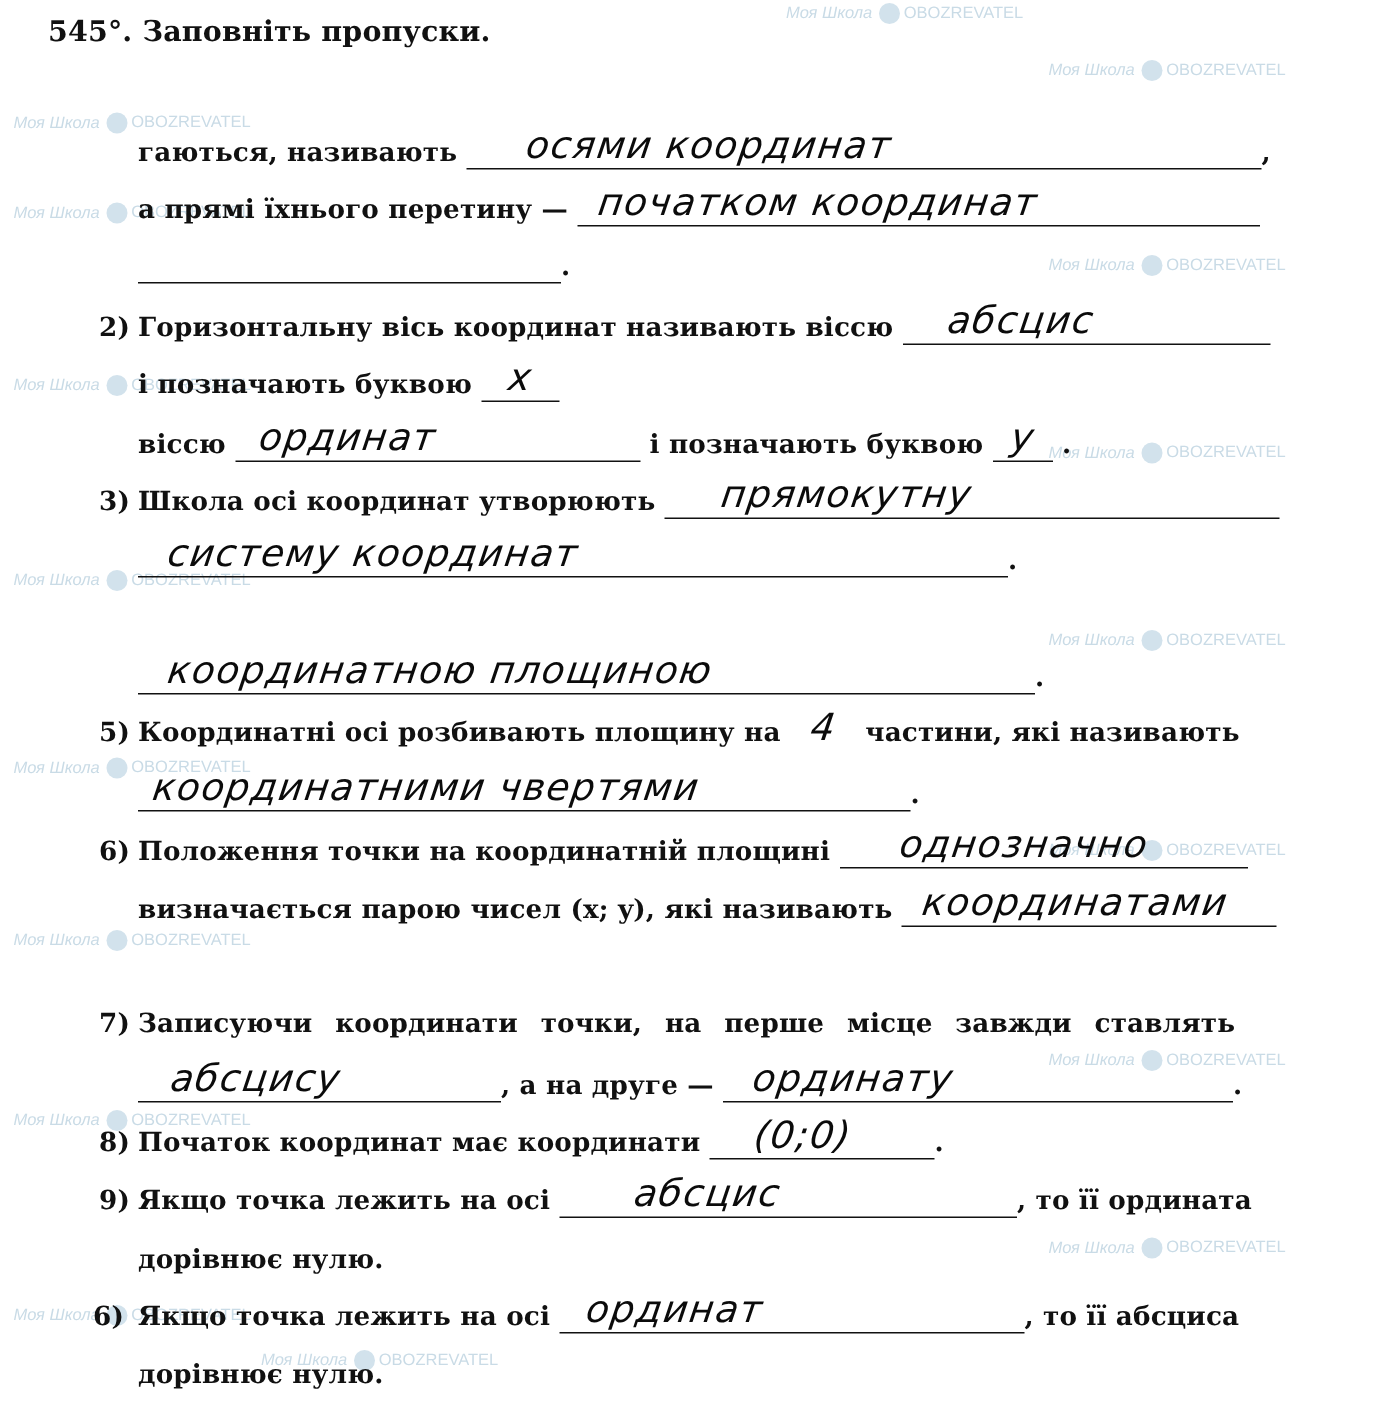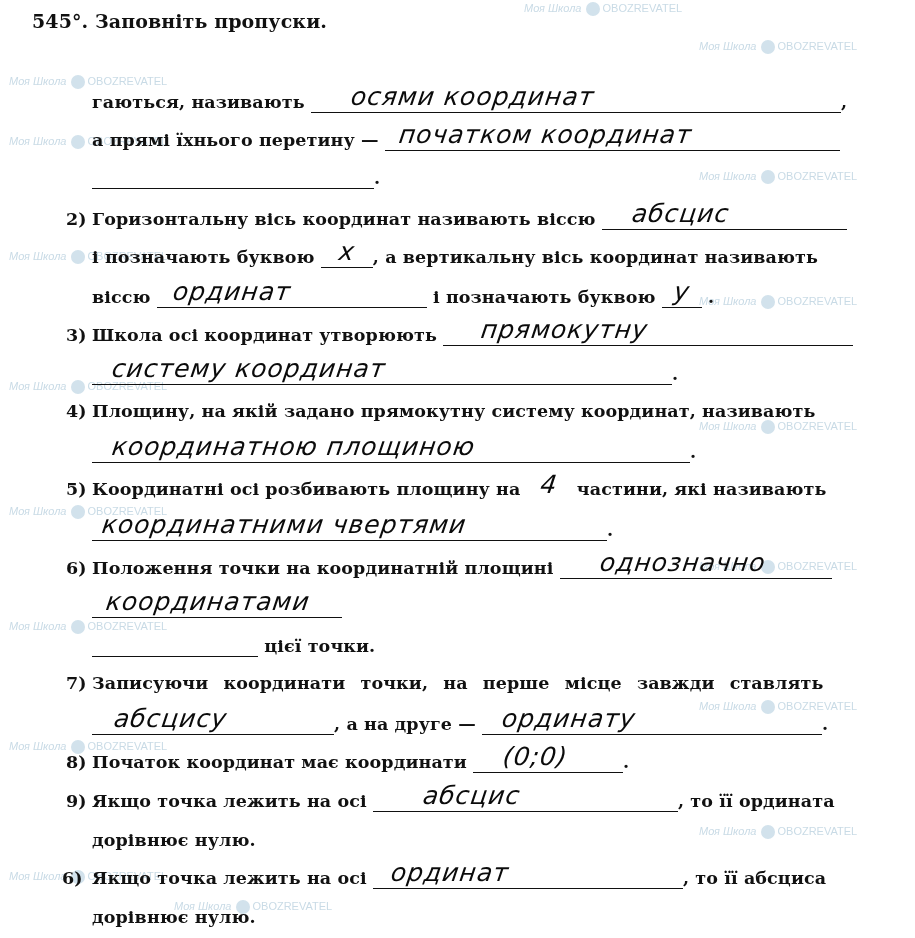--- a/index.html
+++ b/index.html
@@ -61,64 +61,58 @@
   <div class="line" style="left:88px;top:166px">
     <span class="blank" style="width:282px"></span><span>.</span>
   </div>
 
   <div class="line" style="left:62px;top:207px">
     <span class="num" style="width:26px">2)</span><span>Горизонтальну вісь координат називають віссю</span>
     <span class="blank" style="width:245px"><span class="hw left" style="padding-left:30px">абсцис</span></span>
   </div>
   <div class="line" style="left:88px;top:245px">
     <span>і позначають буквою</span>
-    <span class="blank" style="width:52px"><span class="hw">x</span></span><span>, а вертикальну вісь координат називають</span>
+    <span class="blank" style="width:52px"><span class="hw">x</span></span>
   </div>
   <div class="line" style="left:88px;top:285px">
     <span>віссю</span>
     <span class="blank" style="width:270px"><span class="hw left" style="padding-left:16px">ординат</span></span>
     <span>і позначають буквою</span>
     <span class="blank" style="width:40px"><span class="hw">y</span></span>
     <span>.</span>
   </div>
 
   <div class="line" style="left:62px;top:323px">
     <span class="num" style="width:26px">3)</span><span>Школа осі координат утворюють</span>
     <span class="blank" style="width:410px"><span class="hw left" style="padding-left:38px">прямокутну</span></span>
   </div>
   <div class="line" style="left:88px;top:362px">
     <span class="blank" style="width:580px"><span class="hw left" style="padding-left:20px">систему координат</span></span><span>.</span>
   </div>
 
-  <div class="line" style="left:62px;top:400px">
-    <span class="num" style="width:26px">4)</span><span>Площину, на якій задано прямокутну систему координат, називають</span>
-  </div>
   <div class="line" style="left:88px;top:440px">
     <span class="blank" style="width:598px"><span class="hw left" style="padding-left:20px">координатною площиною</span></span><span>.</span>
   </div>
 
   <div class="line" style="left:62px;top:478px">
     <span class="num" style="width:26px">5)</span><span>Координатні осі розбивають площину на</span>
     <span class="blank" style="width:44px;border-bottom:none"><span class="hw">4</span></span>
     <span>частини, які називають</span>
   </div>
   <div class="line" style="left:88px;top:518px">
     <span class="blank" style="width:515px"><span class="hw left" style="padding-left:10px">координатними чвертями</span></span><span>.</span>
   </div>
 
   <div class="line" style="left:62px;top:556px">
     <span class="num" style="width:26px">6)</span><span>Положення точки на координатній площині</span>
     <span class="blank" style="width:272px"><span class="hw left" style="padding-left:40px">однозначно</span></span>
   </div>
   <div class="line" style="left:88px;top:595px">
+    <span>визначається парою чисел (x; y), які називають</span>
     <span class="blank" style="width:250px"><span class="hw left" style="padding-left:14px">координатами</span></span>
-  </div>
-  <div class="line" style="left:88px;top:634px">
-    <span class="blank" style="width:166px"></span>
-    <span>цієї точки.</span>
   </div>
 
   <div class="line" style="left:62px;top:672px">
     <span class="num" style="width:26px">7)</span><span style="word-spacing:9px">Записуючи координати точки, на перше місце завжди ставлять</span>
   </div>
   <div class="line" style="left:88px;top:712px">
     <span class="blank" style="width:242px"><span class="hw left" style="padding-left:22px">абсцису</span></span><span>, а на друге —</span>
     <span class="blank" style="width:340px"><span class="hw left" style="padding-left:20px">ординату</span></span><span>.</span>
   </div>
 

